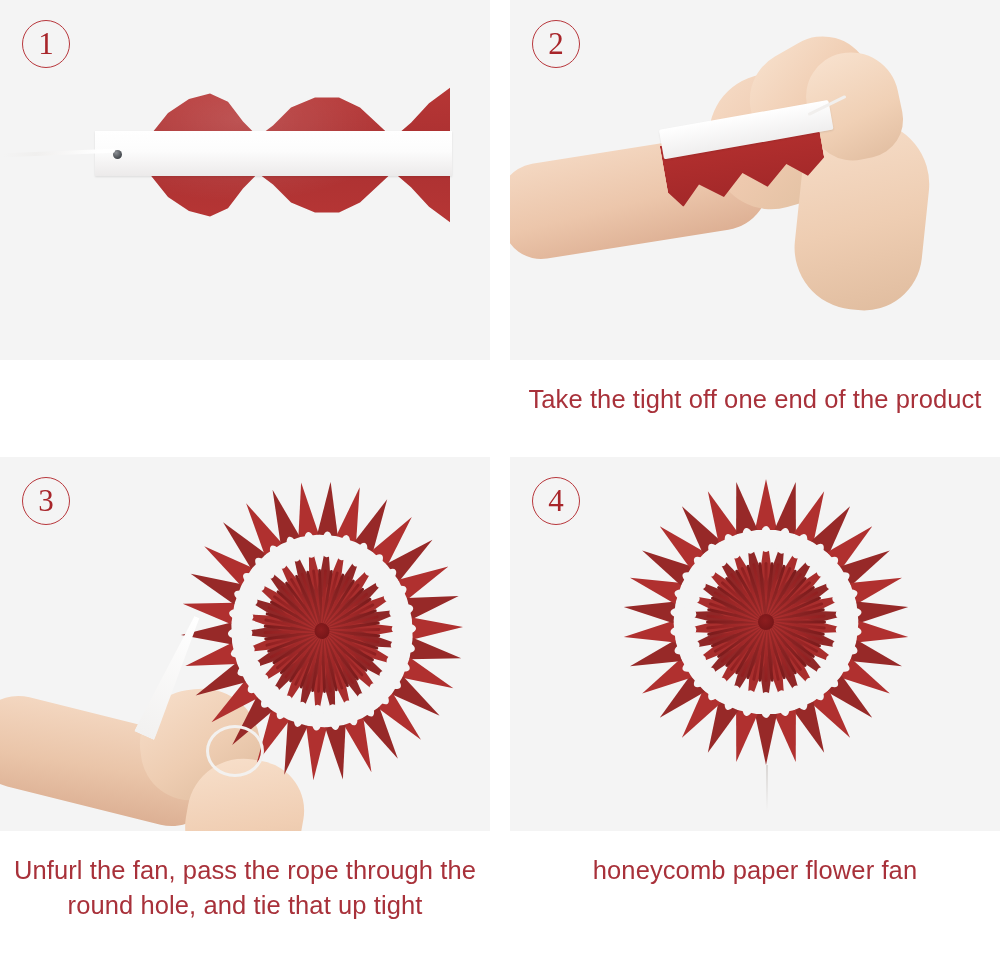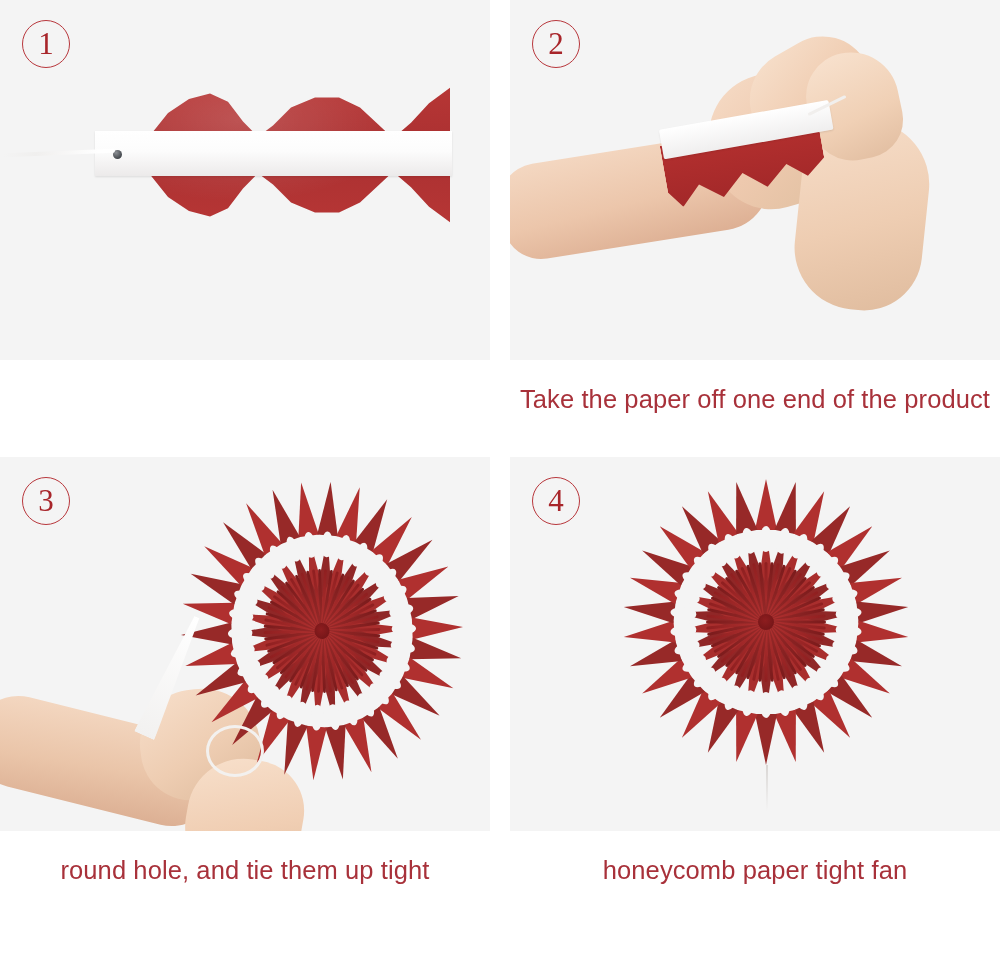--- a/index.html
+++ b/index.html
@@ -340,21 +340,21 @@
         <div class="tissue2"></div>
         <div class="strip2"></div>
       </div>
       <div class="skin s2-fingers-left"></div>
       <div class="s2-rope"></div>
 
       <div class="skin s2-hand-right"></div>
       <div class="skin s2-fingers-right"></div>
     </div>
     <div class="caption">
-      <span class="line">Take the paper off one end of the product</span>
+      <span class="line">Take the tight off one end of the product</span>
     </div>
   </div>
 
   <div class="cell cell-3">
     <div class="stage">
       <div class="badge">3</div>
 
       <div class="fan s3-fan" id="fan3" style="transform: rotate(-8deg) scaleX(0.94);">
         <div class="petals">
             <div class="petal" style="transform: rotate(0deg);">
@@ -757,21 +757,22 @@
 
       <div class="s3-pullstrip"></div>
       <div class="s3-looprope"></div>
 
       <div class="skin s3-arm-a"></div>
       <div class="skin s3-hand-a"></div>
 
       <div class="skin s3-hand-b"></div>
     </div>
     <div class="caption">
-      <span class="line">round hole, and tie them up tight</span>
+      <span class="line">Unfurl the fan, pass the rope through the</span>
+      <span class="line">round hole, and tie that up tight</span>
     </div>
   </div>
 
   <div class="cell cell-4">
     <div class="stage">
       <div class="badge">4</div>
 
       <div class="fan s4-fan" id="fan4">
         <div class="petals">
             <div class="petal" style="transform: rotate(0deg);">
@@ -1167,17 +1168,17 @@
             </div>
             <div class="petal" style="transform: rotate(354deg);">
               <i class="ray" style="height: 60px; transform: translate(-1.5px, -60px); filter: brightness(0.86);"></i>
             </div>
           </div>
         <div class="fan-center"></div>
       </div>
       <div class="fan-tail" style="left:256px; top:308px; height:46px;"></div>
     </div>
     <div class="caption">
-      <span class="line">honeycomb paper tight fan</span>
+      <span class="line">honeycomb paper flower fan</span>
     </div>
   </div>
 
 </div>
 
 </body></html>

